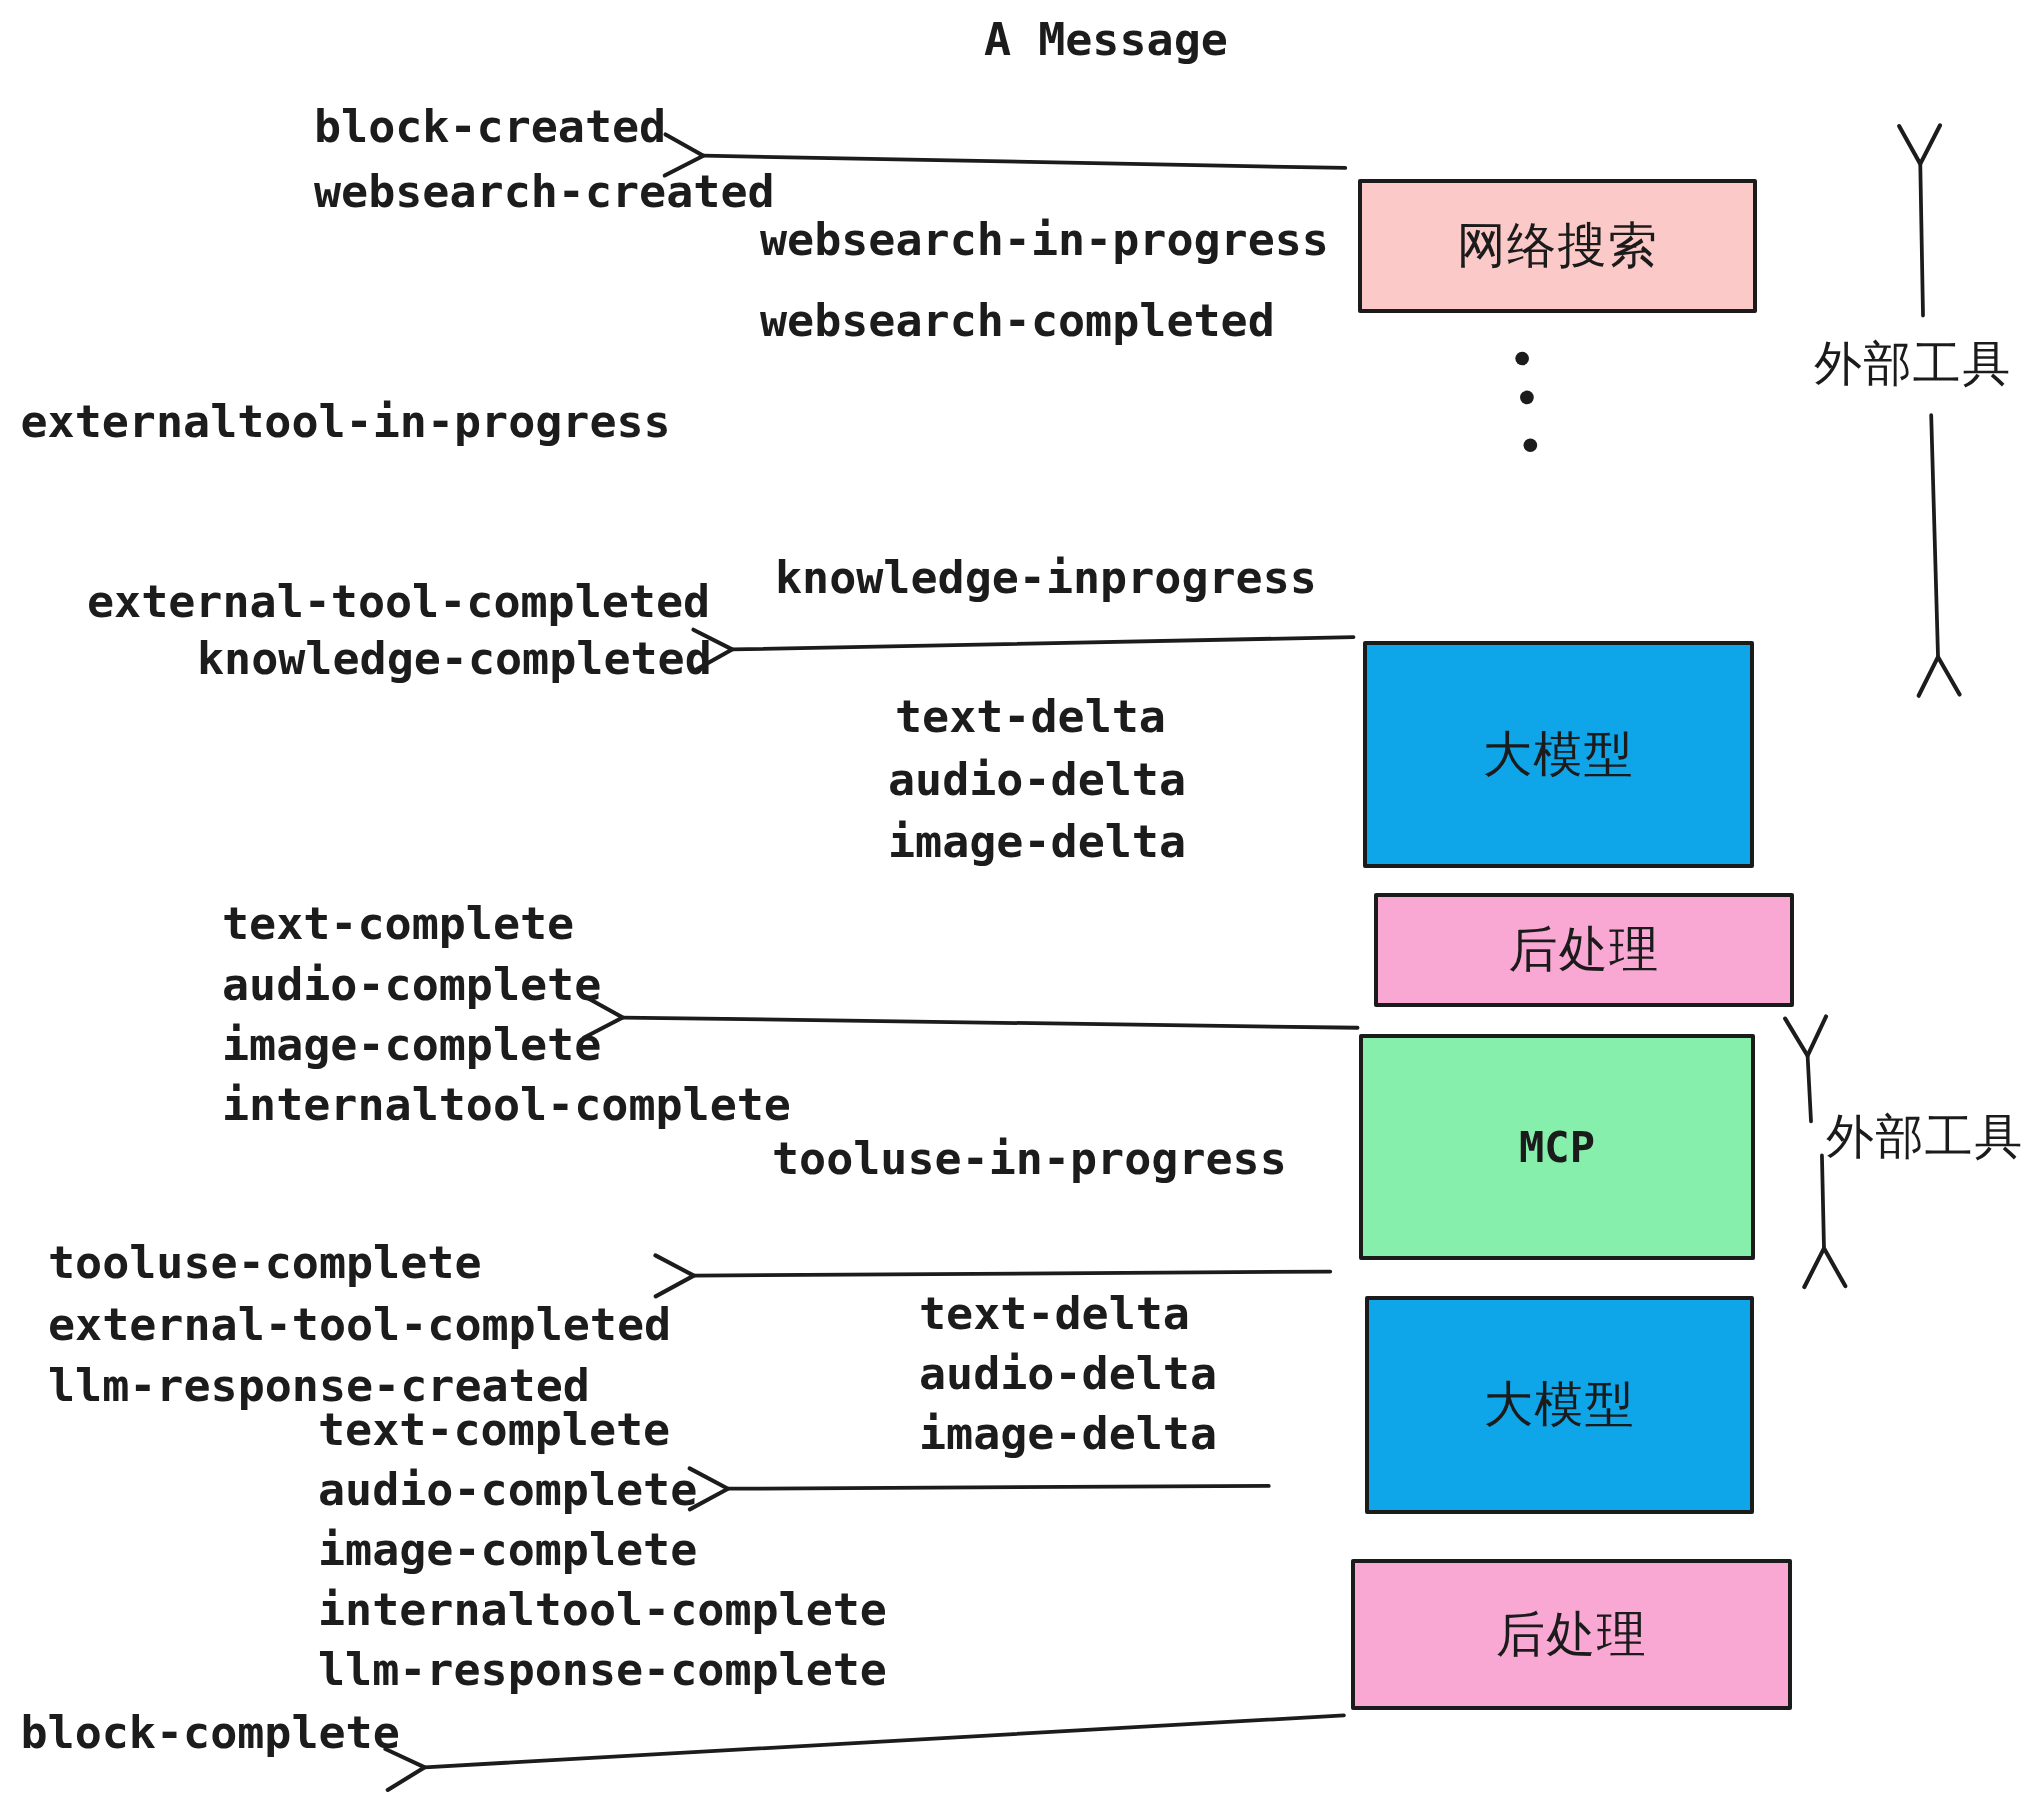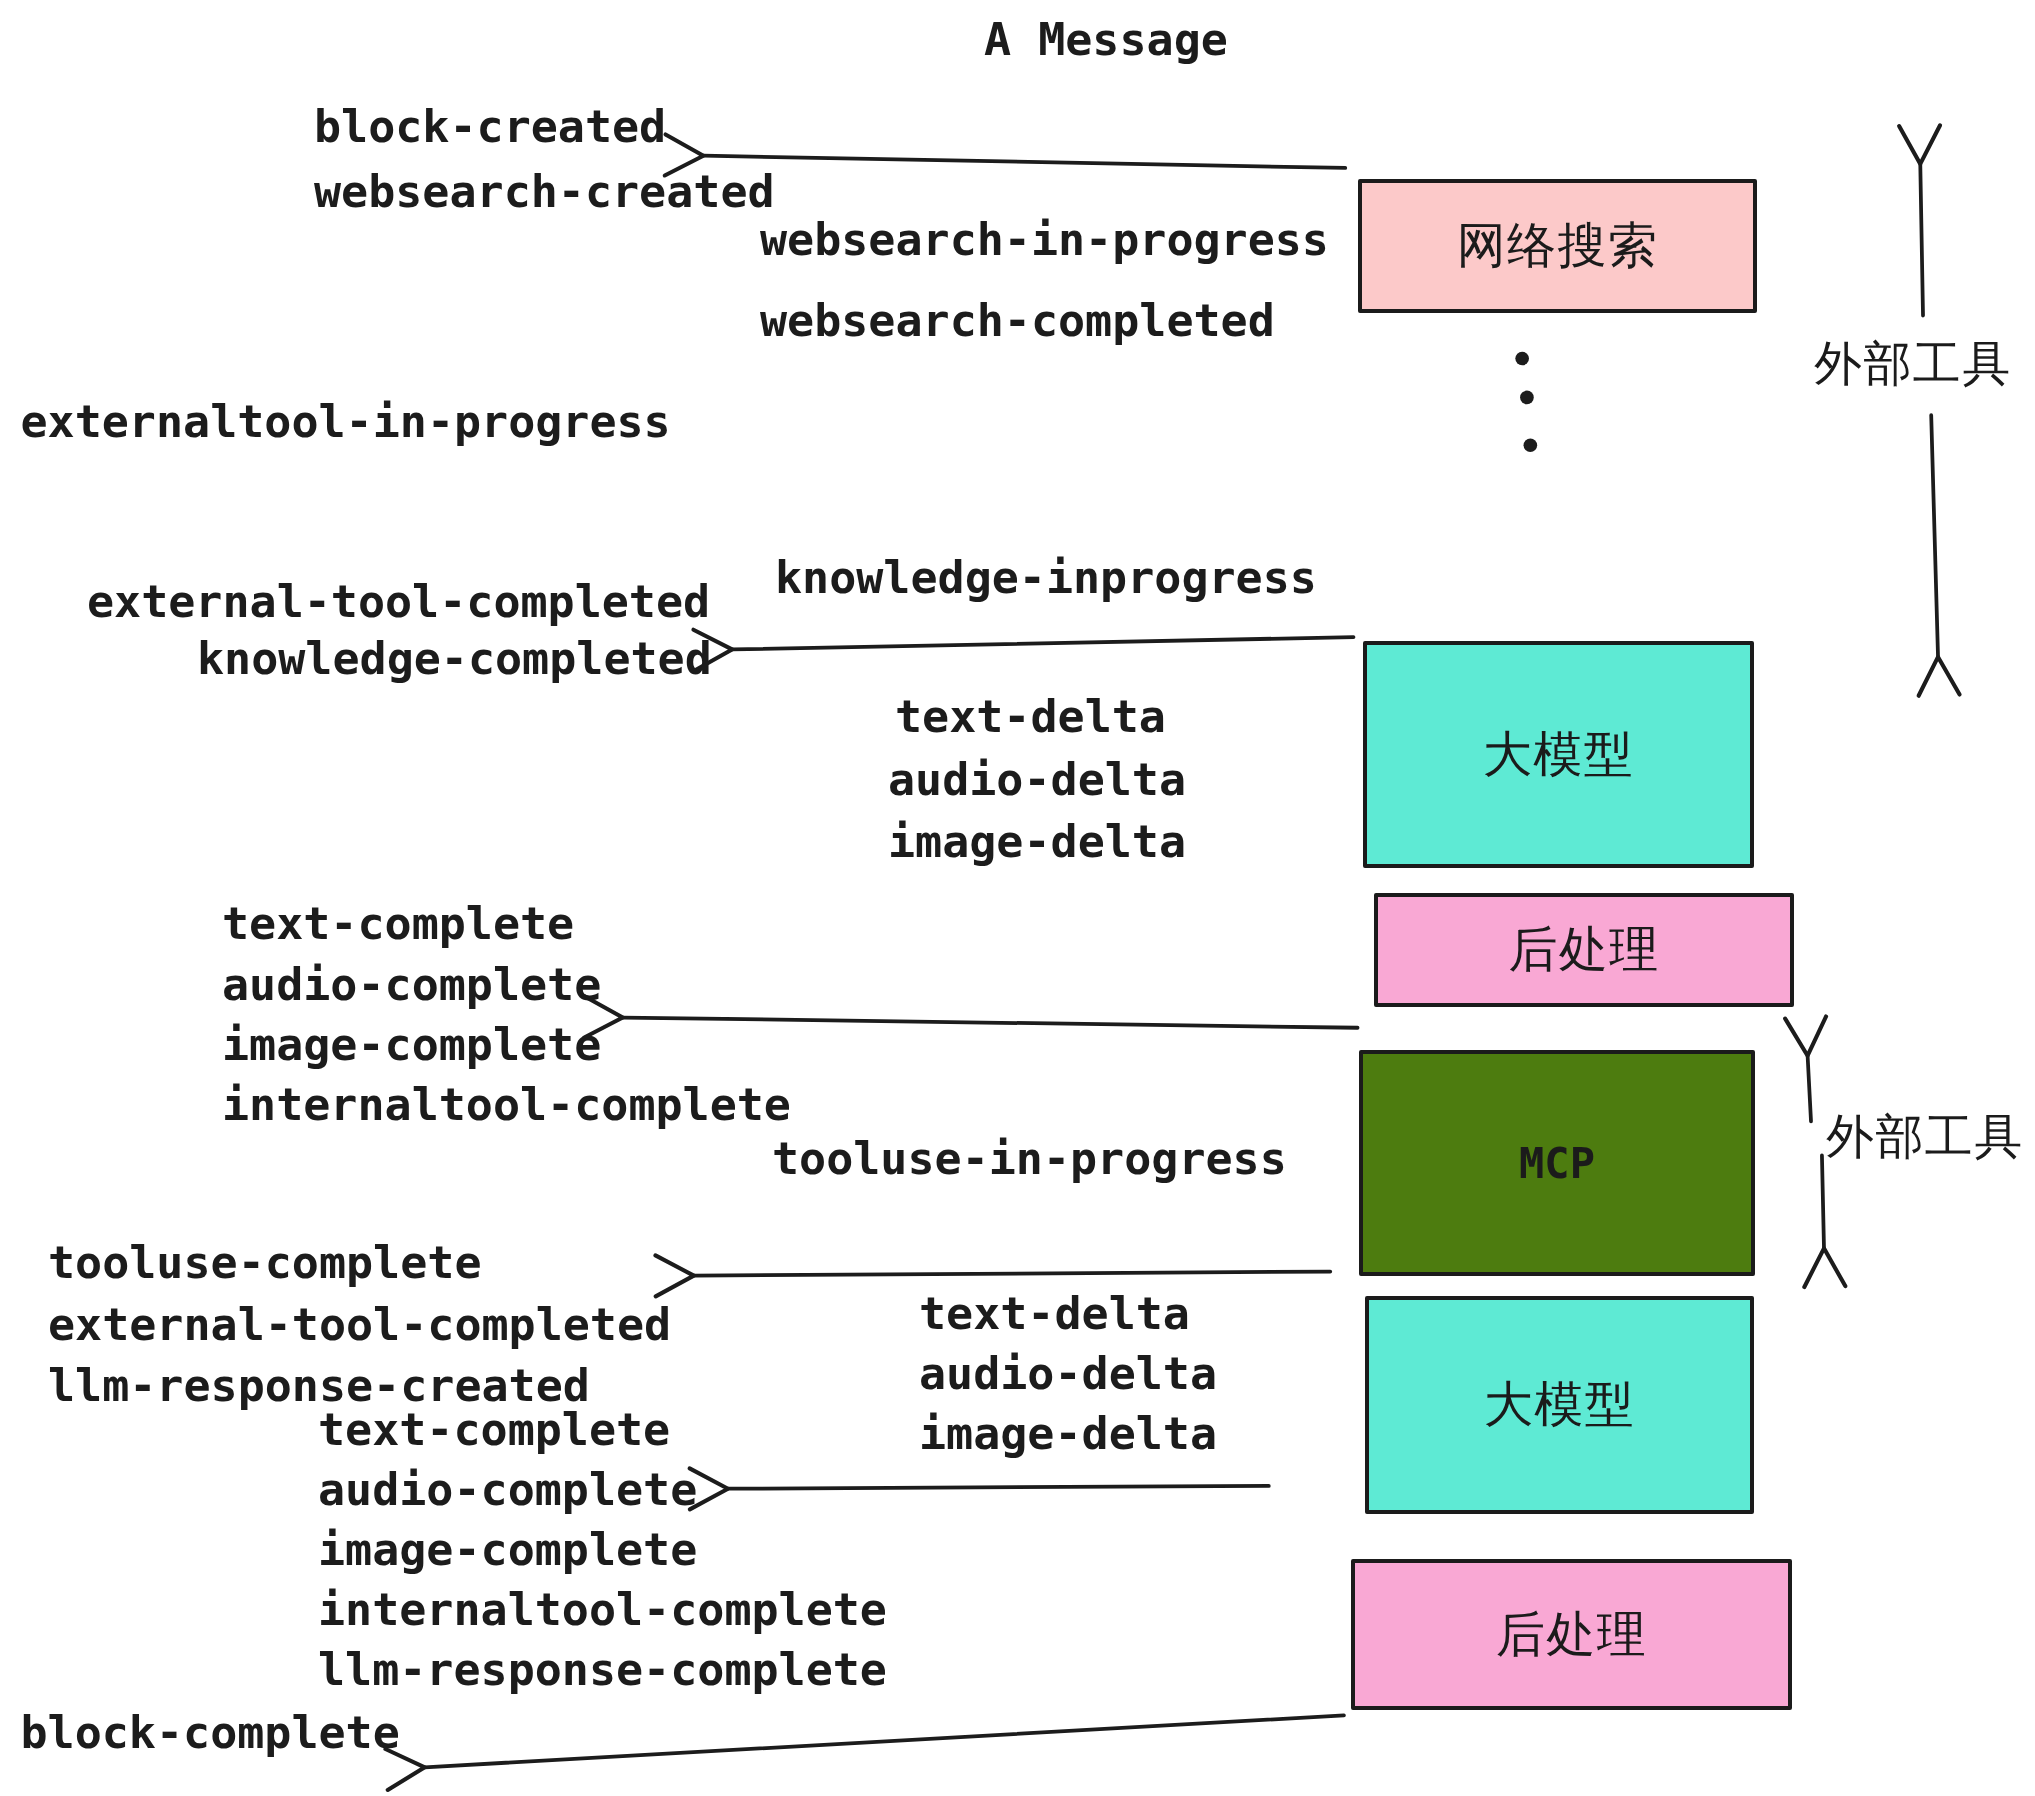--- a/index.html
+++ b/index.html
@@ -30,22 +30,22 @@
     border:4.1px solid #1b1b1b;
     border-radius:2px;
     display:flex;align-items:center;justify-content:center;
     font-family:Liberation Sans, sans-serif;
     font-size:49px;
     letter-spacing:1.4px;
     color:#1b1b1b;
     box-sizing:border-box;
   }
   .box.pink{background:#fcc9c9;}
-  .box.green{background:#5eead4;text-align:right;}
-  .box.yellow{background:#4d7c0f;margin-top:16px;}
+  .box.green{background:#0ea5e9;text-align:right;}
+  .box.yellow{background:#86efac;}
   .box.white{background:#f9a8d4;}
   .box.mono{font-family:"DejaVu Sans Mono","Liberation Mono",monospace;font-weight:bold;font-size:42px;letter-spacing:0;}
 
   .side-lbl{
     position:absolute;
     font-family:"DejaVu Sans","Liberation Sans",sans-serif;
     font-size:48px;
     letter-spacing:1.4px;
     line-height:1;
     white-space:nowrap;

